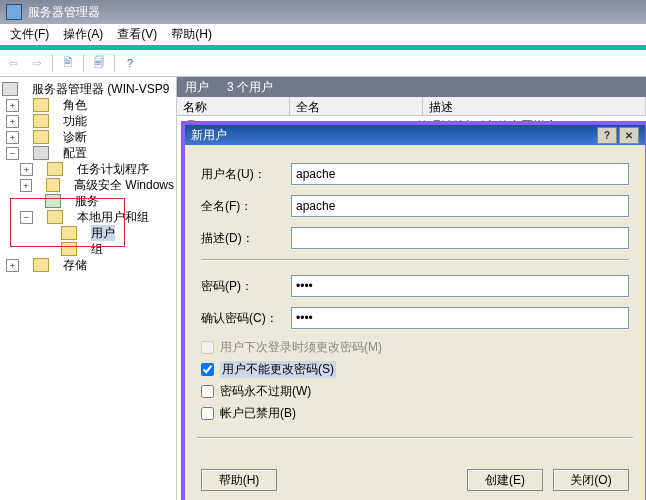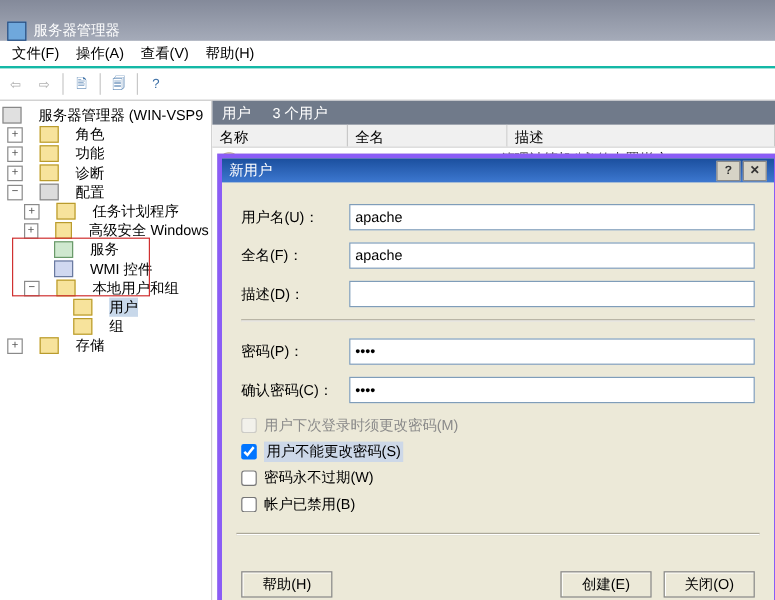--- a/index.html
+++ b/index.html
@@ -1,19 +1,19 @@
 <!DOCTYPE html>
 <html><head>
 <meta charset="utf-8">
 <style>
 html,body{margin:0;padding:0;font-family:"Microsoft YaHei",Tahoma,sans-serif;font-size:12px;background:#fff;color:#000}
 .app{width:646px;height:500px;position:relative;background:#fff;overflow:hidden}
-.titlebar{height:34px;background:linear-gradient(#848a9a,#a5abb9);color:#fff;display:flex;align-items:flex-end;padding:0 6px;gap:6px}
+.titlebar{height:24px;background:linear-gradient(#848a9a,#a5abb9);color:#fff;display:flex;align-items:center;padding:0 6px;gap:6px}
 .titlebar .ticon{width:14px;height:14px;background:#6fa8dc;border:1px solid #2a4d7e}
-.menubar{height:21px;border-bottom:2px solid #14b8a6;display:flex;align-items:center;padding:0 4px;gap:2px}
+.menubar{height:21px;border-bottom:5px solid #14b8a6;display:flex;align-items:center;padding:0 4px;gap:2px}
 .menubar span{padding:2px 6px;cursor:default}
 .toolbar{height:26px;border-bottom:1px solid #c8c8c8;display:flex;align-items:center;padding:0 4px;gap:6px}
 .tbtn{width:18px;height:18px;display:inline-flex;align-items:center;justify-content:center;color:#3a6ea5;font-size:11px}
 .tbtn.dis{color:#b0b0b0}
 .sep{width:1px;height:18px;background:#c8c8c8}
 .body{display:flex;height:calc(100% - 69px)}
 .tree{width:172px;border-right:1px solid #c8c8c8;padding:4px 2px;overflow:hidden;white-space:nowrap}
 .tree .row{display:flex;align-items:center;height:16px;line-height:16px;gap:14px}
 .tree .exp{width:11px;height:11px;border:1px solid #8a8a8a;display:inline-flex;align-items:center;justify-content:center;font-size:9px;font-family:monospace;color:#5a5a5a;background:#fff}
 .tree .exp.blank{border:none}
@@ -108,25 +108,20 @@
           <span class="exp">+</span>
           <span class="ico folder"></span>
           <span>高级安全 Windows</span>
         </div>
       <div class="row" style="padding-left:18px">
           <span class="exp blank"></span>
           <span class="ico svc"></span>
           <span>服务</span>
         </div>
       <div class="row" style="padding-left:18px">
-          <span class="exp blank"></span>
-          <span class="ico wmi"></span>
-          <span>WMI 控件</span>
-        </div>
-      <div class="row" style="padding-left:18px">
           <span class="exp">−</span>
           <span class="ico folder"></span>
           <span>本地用户和组</span>
         </div>
       <div class="row" style="padding-left:34px">
           <span class="exp blank"></span>
           <span class="ico folder"></span>
           <span class="sel">用户</span>
         </div>
       <div class="row" style="padding-left:34px">

